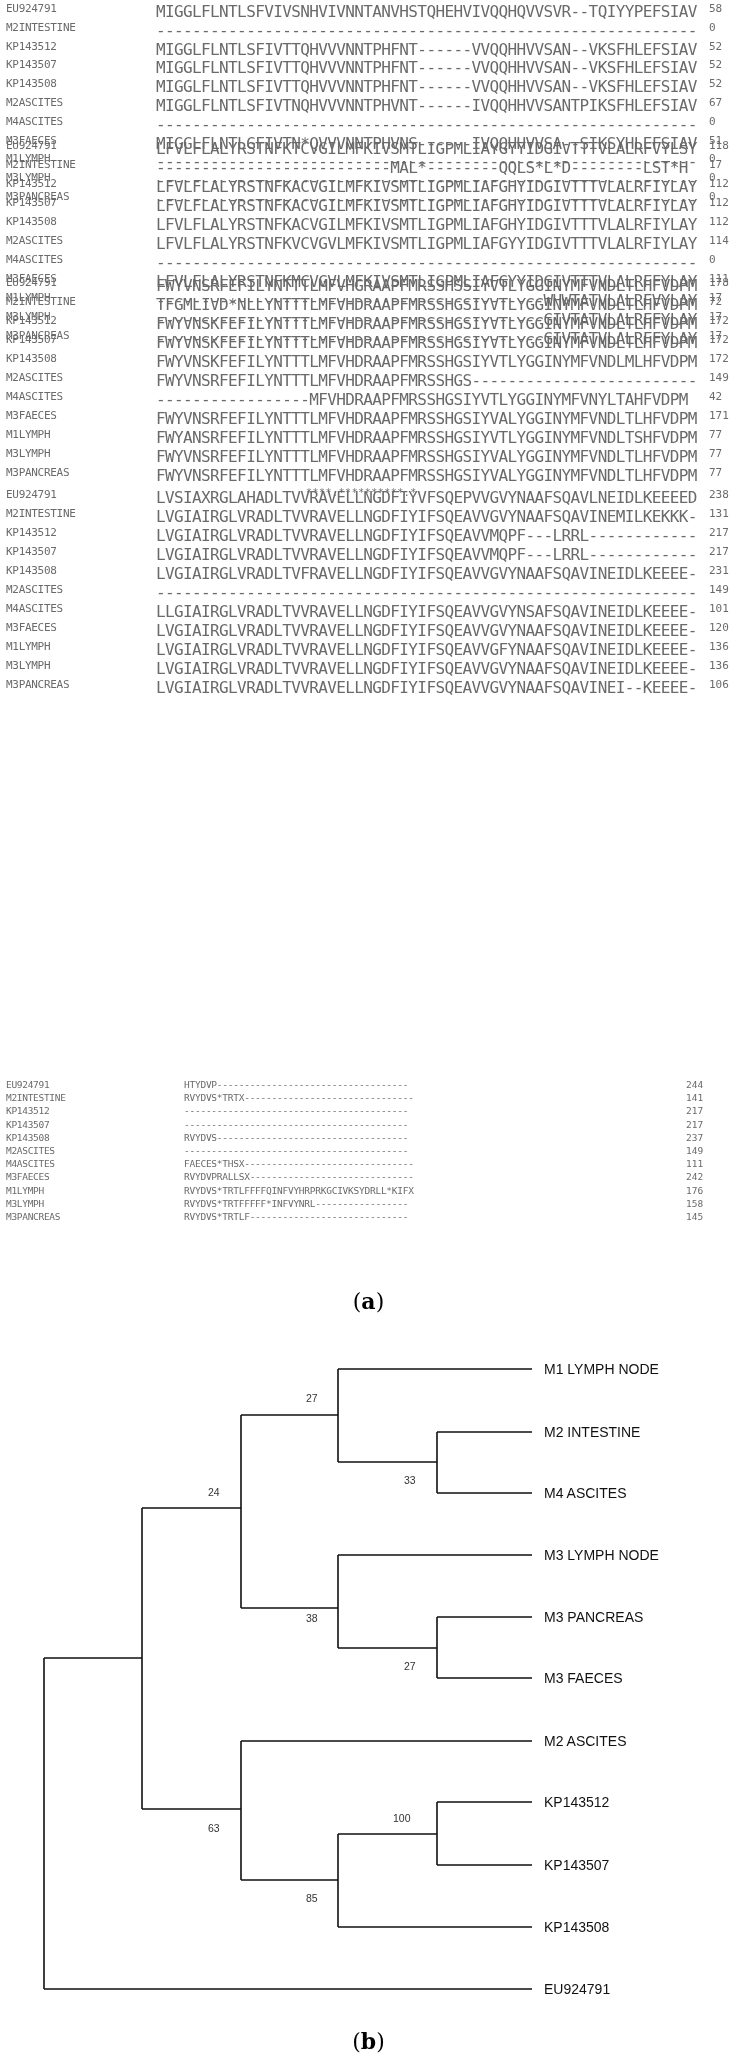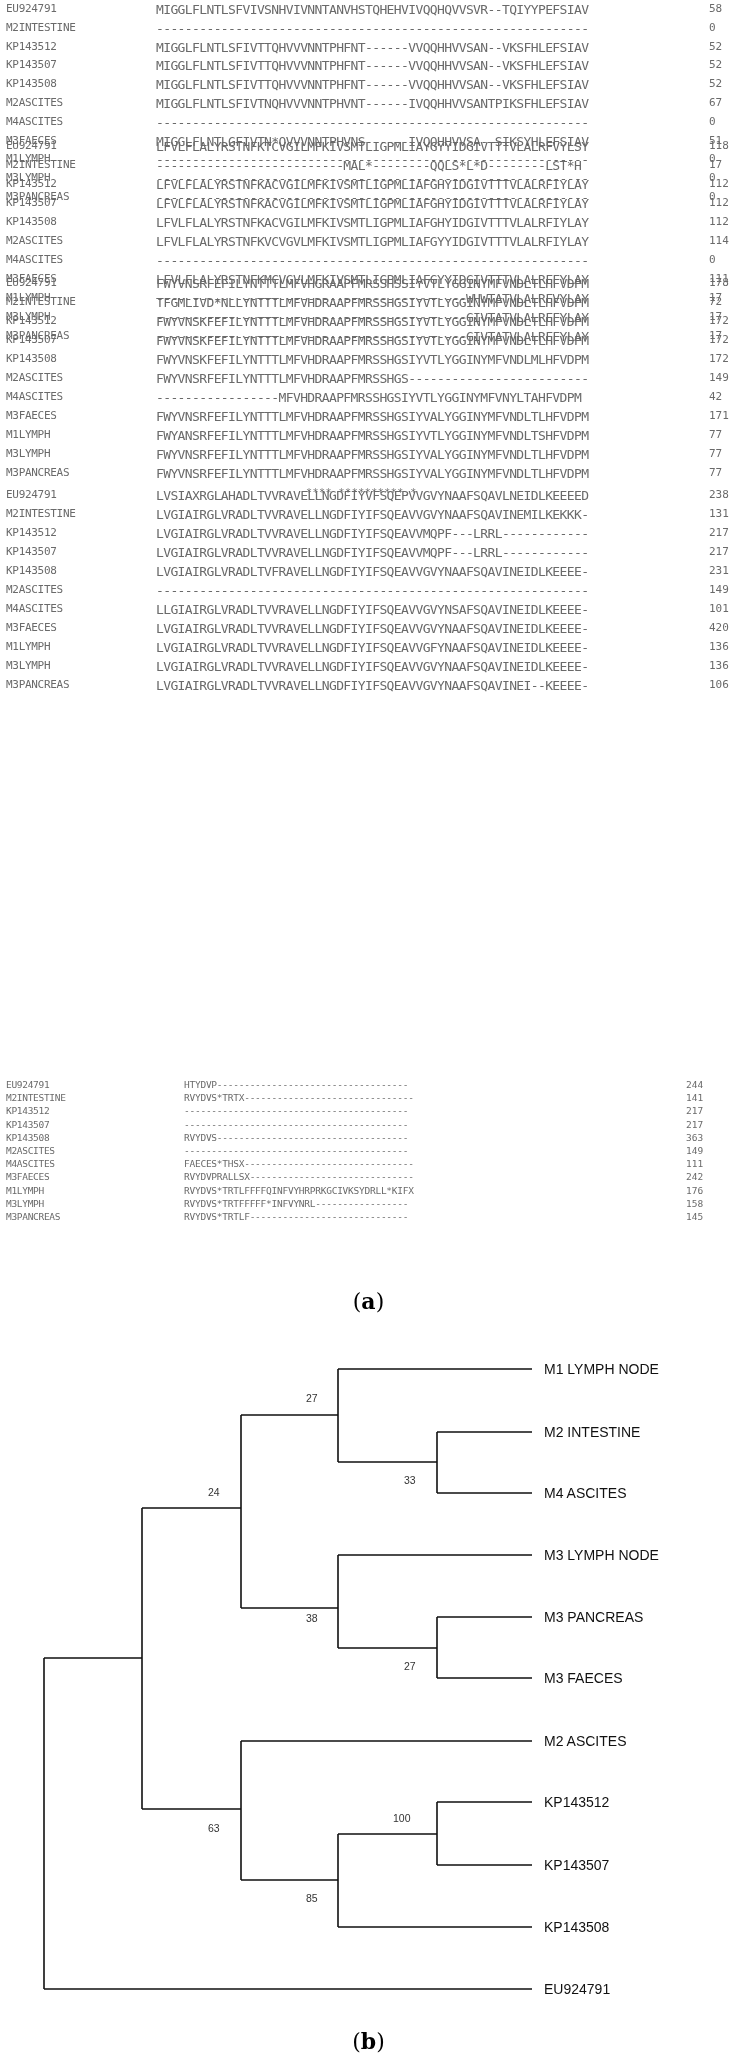--- a/index.html
+++ b/index.html
@@ -1,20 +1,20 @@
 <!DOCTYPE html>
 <html><head>
 <meta charset="utf-8">
 <style>
   html,body{margin:0;padding:0;background:#fff;}
   body{width:737px;height:2061px;position:relative;overflow:hidden;}
   .aln{position:absolute;left:0;width:737px;font-family:"DejaVu Sans Mono","Liberation Mono",monospace;color:#6a6a6a;}
   .row{position:absolute;left:0;height:20px;white-space:pre;}
   .name{position:absolute;left:6px;font-size:11px;letter-spacing:-0.3px;}
-  .seq{position:absolute;left:156px;font-size:13px;letter-spacing:-0.62px;}
+  .seq{position:absolute;left:156px;font-size:16px;letter-spacing:-0.62px;}
   .num{position:absolute;left:709px;font-size:11px;}
   .last .name{font-size:9.5px;}
   .last .seq{left:184px;font-size:9.5px;letter-spacing:-0.25px;}
   .last .num{left:686px;font-size:9.5px;}
   .cons{position:absolute;left:306px;font-size:10px;letter-spacing:0.5px;}
   .panel-label{position:absolute;left:0;width:737px;text-align:center;font-family:"DejaVu Serif","Liberation Serif",serif;font-size:22px;color:#000;}
   .panel-label b{font-weight:bold;}
   svg.tree{position:absolute;left:0;top:0;}
   .leaf{font-family:"Liberation Sans","DejaVu Sans",sans-serif;font-size:14px;fill:#111;}
   .boot{font-family:"Liberation Sans","DejaVu Sans",sans-serif;font-size:10.5px;fill:#333;}
@@ -57,29 +57,29 @@
     <div class="row" style="top: 447px;"><span class="name">M3LYMPH</span><span class="seq">FWYVNSRFEFILYNTTTLMFVHDRAAPFMRSSHGSIYVALYGGINYMFVNDLTLHFVDPM</span><span class="num">77</span></div>
     <div class="row" style="top: 466px;"><span class="name">M3PANCREAS</span><span class="seq">FWYVNSRFEFILYNTTTLMFVHDRAAPFMRSSHGSIYVALYGGINYMFVNDLTLHFVDPM</span><span class="num">77</span></div>
     <div class="row cons" style="top: 487px;">****.**********.*</div>
     <div class="row" style="top: 488px;"><span class="name">EU924791</span><span class="seq">LVSIAXRGLAHADLTVVRAVELLNGDFIYVFSQEPVVGVYNAAFSQAVLNEIDLKEEEED</span><span class="num">238</span></div>
     <div class="row" style="top: 507px;"><span class="name">M2INTESTINE</span><span class="seq">LVGIAIRGLVRADLTVVRAVELLNGDFIYIFSQEAVVGVYNAAFSQAVINEMILKEKKK-</span><span class="num">131</span></div>
     <div class="row" style="top: 526px;"><span class="name">KP143512</span><span class="seq">LVGIAIRGLVRADLTVVRAVELLNGDFIYIFSQEAVVMQPF---LRRL------------</span><span class="num">217</span></div>
     <div class="row" style="top: 545px;"><span class="name">KP143507</span><span class="seq">LVGIAIRGLVRADLTVVRAVELLNGDFIYIFSQEAVVMQPF---LRRL------------</span><span class="num">217</span></div>
     <div class="row" style="top: 564px;"><span class="name">KP143508</span><span class="seq">LVGIAIRGLVRADLTVFRAVELLNGDFIYIFSQEAVVGVYNAAFSQAVINEIDLKEEEE-</span><span class="num">231</span></div>
     <div class="row" style="top: 583px;"><span class="name">M2ASCITES</span><span class="seq">------------------------------------------------------------</span><span class="num">149</span></div>
     <div class="row" style="top: 602px;"><span class="name">M4ASCITES</span><span class="seq">LLGIAIRGLVRADLTVVRAVELLNGDFIYIFSQEAVVGVYNSAFSQAVINEIDLKEEEE-</span><span class="num">101</span></div>
-    <div class="row" style="top: 621px;"><span class="name">M3FAECES</span><span class="seq">LVGIAIRGLVRADLTVVRAVELLNGDFIYIFSQEAVVGVYNAAFSQAVINEIDLKEEEE-</span><span class="num">420</span></div>
+    <div class="row" style="top: 621px;"><span class="name">M3FAECES</span><span class="seq">LVGIAIRGLVRADLTVVRAVELLNGDFIYIFSQEAVVGVYNAAFSQAVINEIDLKEEEE-</span><span class="num">120</span></div>
     <div class="row" style="top: 640px;"><span class="name">M1LYMPH</span><span class="seq">LVGIAIRGLVRADLTVVRAVELLNGDFIYIFSQEAVVGFYNAAFSQAVINEIDLKEEEE-</span><span class="num">136</span></div>
     <div class="row" style="top: 659px;"><span class="name">M3LYMPH</span><span class="seq">LVGIAIRGLVRADLTVVRAVELLNGDFIYIFSQEAVVGVYNAAFSQAVINEIDLKEEEE-</span><span class="num">136</span></div>
     <div class="row" style="top: 678px;"><span class="name">M3PANCREAS</span><span class="seq">LVGIAIRGLVRADLTVVRAVELLNGDFIYIFSQEAVVGVYNAAFSQAVINEI--KEEEE-</span><span class="num">106</span></div>
     <div class="row last" style="top: 1079px;"><span class="name">EU924791</span><span class="seq">HTYDVP-----------------------------------</span><span class="num">244</span></div>
     <div class="row last" style="top: 1092.2px;"><span class="name">M2INTESTINE</span><span class="seq">RVYDVS*TRTX-------------------------------</span><span class="num">141</span></div>
     <div class="row last" style="top: 1105.4px;"><span class="name">KP143512</span><span class="seq">-----------------------------------------</span><span class="num">217</span></div>
     <div class="row last" style="top: 1118.6px;"><span class="name">KP143507</span><span class="seq">-----------------------------------------</span><span class="num">217</span></div>
-    <div class="row last" style="top: 1131.8px;"><span class="name">KP143508</span><span class="seq">RVYDVS-----------------------------------</span><span class="num">363</span></div>
+    <div class="row last" style="top: 1131.8px;"><span class="name">KP143508</span><span class="seq">RVYDVS-----------------------------------</span><span class="num">237</span></div>
     <div class="row last" style="top: 1145px;"><span class="name">M2ASCITES</span><span class="seq">-----------------------------------------</span><span class="num">149</span></div>
     <div class="row last" style="top: 1158.2px;"><span class="name">M4ASCITES</span><span class="seq">FAECES*THSX-------------------------------</span><span class="num">111</span></div>
     <div class="row last" style="top: 1171.4px;"><span class="name">M3FAECES</span><span class="seq">RVYDVPRALLSX------------------------------</span><span class="num">242</span></div>
     <div class="row last" style="top: 1184.6px;"><span class="name">M1LYMPH</span><span class="seq">RVYDVS*TRTLFFFFQINFVYHRPRKGCIVKSYDRLL*KIFX</span><span class="num">176</span></div>
     <div class="row last" style="top: 1197.8px;"><span class="name">M3LYMPH</span><span class="seq">RVYDVS*TRTFFFFF*INFVYNRL-----------------</span><span class="num">158</span></div>
     <div class="row last" style="top: 1211px;"><span class="name">M3PANCREAS</span><span class="seq">RVYDVS*TRTLF-----------------------------</span><span class="num">145</span></div>
   </div>
 <div class="panel-label" style="top:1288px;">(<b>a</b>)</div>
 
 <svg class="tree" width="737" height="2061">

